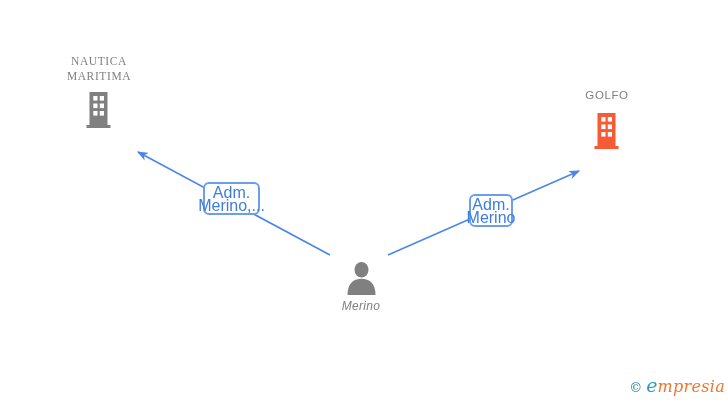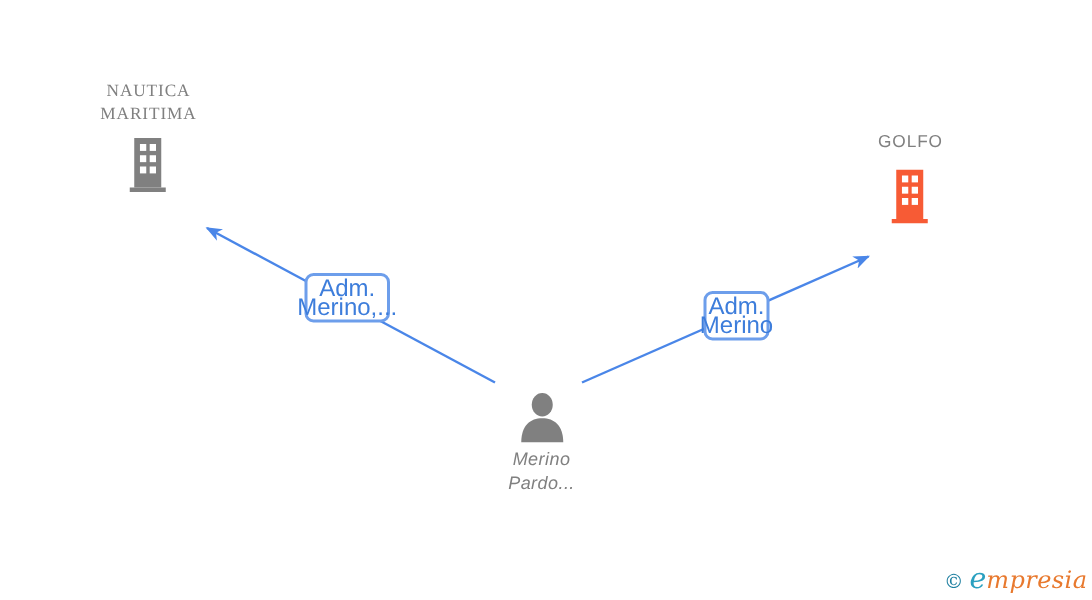--- a/index.html
+++ b/index.html
@@ -139,21 +139,20 @@
 
   <div class="node" style="left:292px; top:262px; width:138px;">
     <svg class="icon" width="35" height="33" viewBox="0 0 35 33">
       <g fill="#808080">
         <ellipse cx="17.5" cy="7.8" rx="7" ry="7.8"></ellipse>
         <path d="M3.5,33 C3.5,21.5 9.5,16.8 17.5,16.8 C25.5,16.8 31.5,21.5 31.5,33 Z"></path>
       </g>
     </svg>
     <div class="node-label person-label" style="margin-top:3px;">
       <div class="line">Merino</div>
-      <div class="line">Pardo...</div>
     </div>
   </div>
 
   <div class="edge-label" style="left:203px; top:182px; width:57px; height:33px;">
     <span>Adm.</span>
     <span>Merino,...</span>
   </div>
 
   <div class="edge-label" style="left:469px; top:194px; width:44px; height:33px;">
     <span>Adm.</span>

